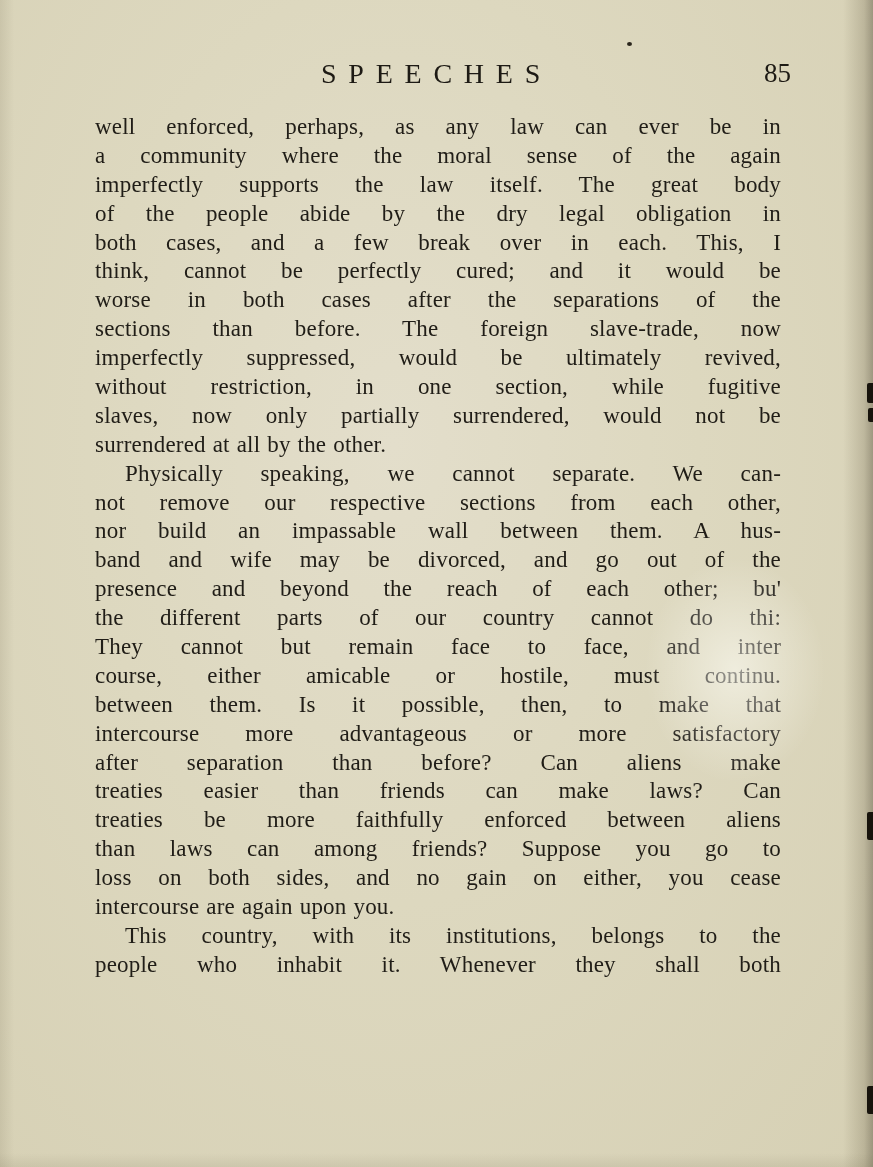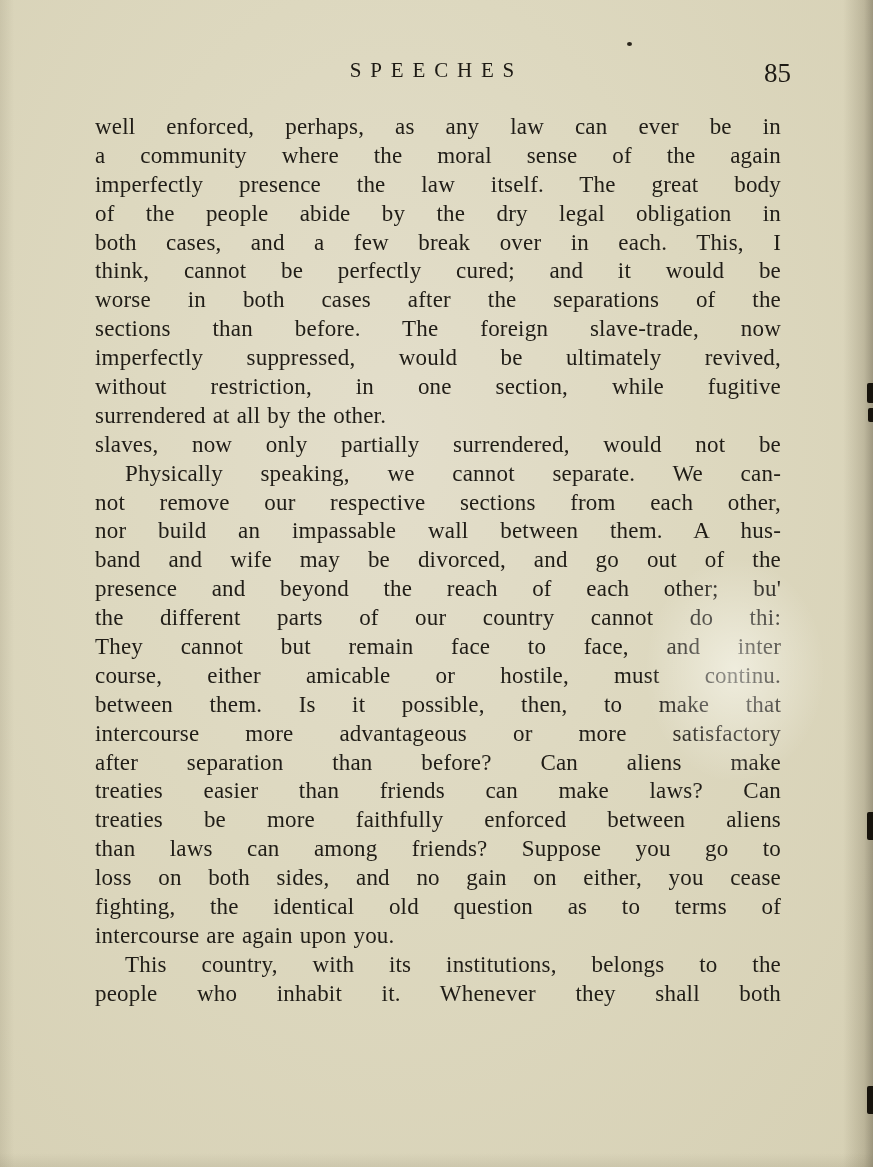--- a/index.html
+++ b/index.html
@@ -48,21 +48,21 @@
             background: #2a251c; border-radius: 50%; }
 
   .header {
     position: absolute;
     top: 58px; left: 0; right: 0;
     height: 36px;
   }
   .title {
     display: block;
     text-align: center;
-    font-size: 21px;
+    font-size: 28px;
     letter-spacing: 0.42em;
     color: #1d1a14;
   }
   .pagenum {
     position: absolute;
     top: 0;
     right: 82px;
     font-size: 27px;
     color: #1d1a14;
   }
@@ -93,46 +93,45 @@
 <div class="page">
 
   <div class="header">
     <span class="title">SPEECHES</span>
     <span class="pagenum">85</span>
   </div>
 
   <div class="text-block">
       <div class="line just">well enforced, perhaps, as any law can ever be in</div>
       <div class="line just">a community where the moral sense of the again</div>
-      <div class="line just">imperfectly presence the law itself.  The great body</div>
+      <div class="line just">imperfectly supports the law itself.  The great body</div>
       <div class="line just">of the people abide by the dry legal obligation in</div>
       <div class="line just">both cases, and a few break over in each.  This, I</div>
       <div class="line just">think, cannot be perfectly cured; and it would be</div>
       <div class="line just">worse in both cases after the separations of the</div>
       <div class="line just">sections than before.  The foreign slave-trade, now</div>
       <div class="line just">imperfectly suppressed, would be ultimately revived,</div>
       <div class="line just">without restriction, in one section, while fugitive</div>
+      <div class="line just">slaves, now only partially surrendered, would not be</div>
       <div class="line last">surrendered at all by the other.</div>
-      <div class="line just">slaves, now only partially surrendered, would not be</div>
       <div class="line just indent">Physically speaking, we cannot separate.  We can-</div>
       <div class="line just">not remove our respective sections from each other,</div>
       <div class="line just">nor build an impassable wall between them.  A hus-</div>
       <div class="line just">band and wife may be divorced, and go out of the</div>
       <div class="line just">presence and beyond the reach of each other; bu'</div>
       <div class="line just">the different parts of our country cannot do thi:</div>
       <div class="line just">They cannot but remain face to face, and inter</div>
       <div class="line just">course, either amicable or hostile, must continu.</div>
       <div class="line just">between them.  Is it possible, then, to make that</div>
       <div class="line just">intercourse more advantageous or more satisfactory</div>
       <div class="line just">after separation than before?  Can aliens make</div>
       <div class="line just">treaties easier than friends can make laws?  Can</div>
       <div class="line just">treaties be more faithfully enforced between aliens</div>
       <div class="line just">than laws can among friends?  Suppose you go to</div>
       <div class="line just">loss on both sides, and no gain on either, you cease</div>
-      <div class="line just">fighting, the identical old question as to terms of</div>
       <div class="line last">intercourse are again upon you.</div>
       <div class="line just indent">This country, with its institutions, belongs to the</div>
       <div class="line just">people who inhabit it.  Whenever they shall both</div>
     </div>
 
   <div class="glare"></div>
   <div class="edge-right"></div>
   <div class="edge-left"></div>
   <div class="edge-bottom"></div>
   <div class="mark mark-1"></div>

